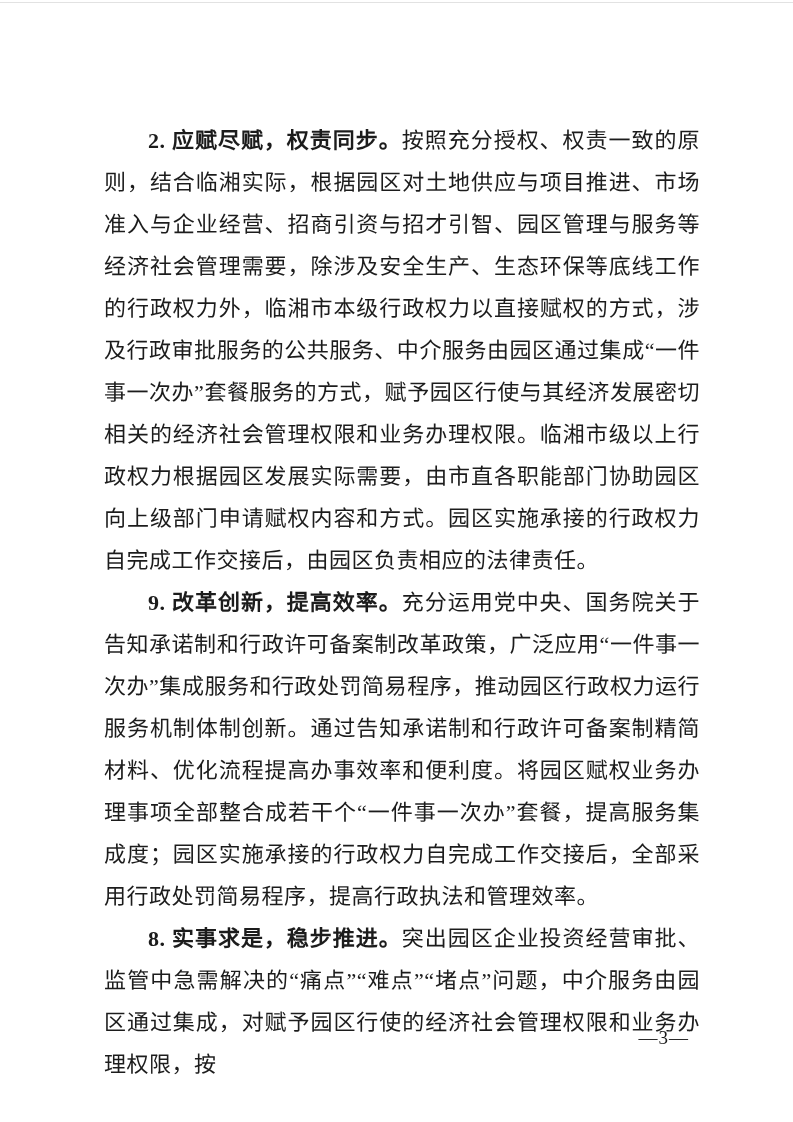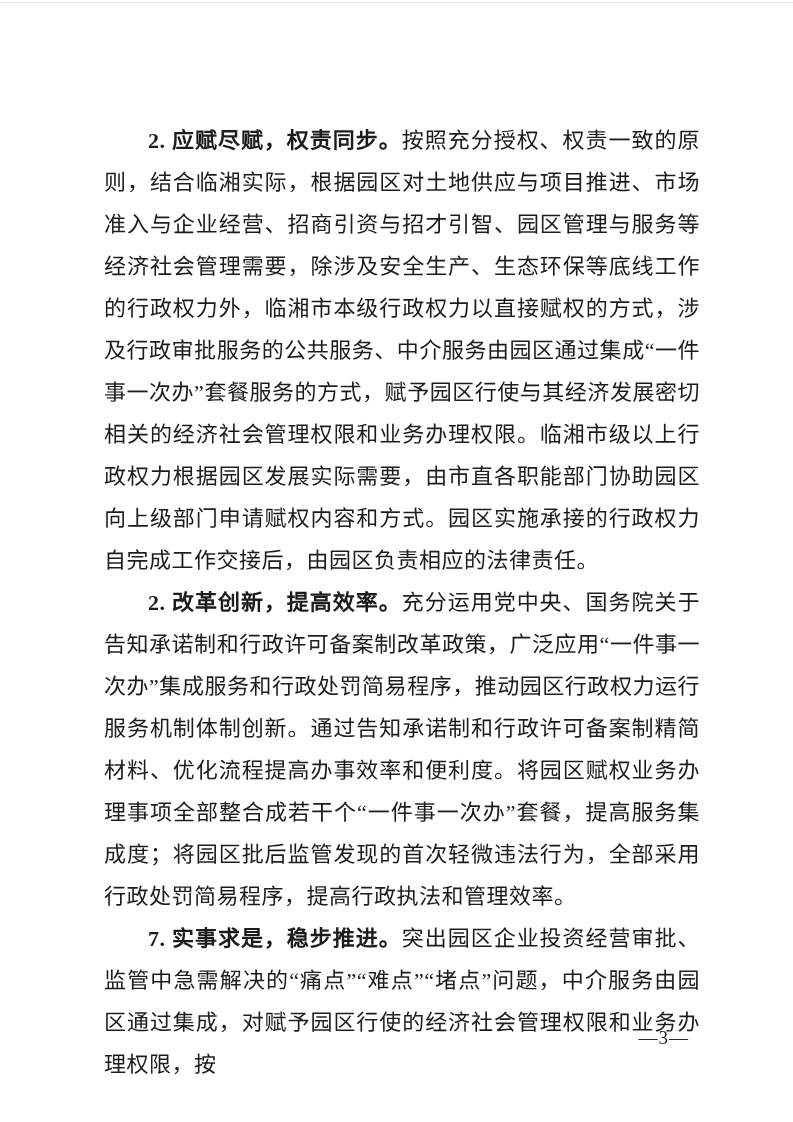--- a/index.html
+++ b/index.html
@@ -57,19 +57,19 @@
 </style>
 </head>
 <body>
 
 <div class="page">
   <div class="scan-line"></div>
 
   <div class="content">
     <p class="para"><strong class="para-heading">2. 应赋尽赋，权责同步。</strong><span class="para-body">按照充分授权、权责一致的原则，结合临湘实际，根据园区对土地供应与项目推进、市场准入与企业经营、招商引资与招才引智、园区管理与服务等经济社会管理需要，除涉及安全生产、生态环保等底线工作的行政权力外，临湘市本级行政权力以直接赋权的方式，涉及行政审批服务的公共服务、中介服务由园区通过集成“一件事一次办”套餐服务的方式，赋予园区行使与其经济发展密切相关的经济社会管理权限和业务办理权限。临湘市级以上行政权力根据园区发展实际需要，由市直各职能部门协助园区向上级部门申请赋权内容和方式。园区实施承接的行政权力自完成工作交接后，由园区负责相应的法律责任。</span></p>
 
-    <p class="para"><strong class="para-heading">2. 改革创新，提高效率。</strong><span class="para-body">充分运用党中央、国务院关于告知承诺制和行政许可备案制改革政策，广泛应用“一件事一次办”集成服务和行政处罚简易程序，推动园区行政权力运行服务机制体制创新。通过告知承诺制和行政许可备案制精简材料、优化流程提高办事效率和便利度。将园区赋权业务办理事项全部整合成若干个“一件事一次办”套餐，提高服务集成度；将园区批后监管发现的首次轻微违法行为，全部采用行政处罚简易程序，提高行政执法和管理效率。</span></p>
+    <p class="para"><strong class="para-heading">9. 改革创新，提高效率。</strong><span class="para-body">充分运用党中央、国务院关于告知承诺制和行政许可备案制改革政策，广泛应用“一件事一次办”集成服务和行政处罚简易程序，推动园区行政权力运行服务机制体制创新。通过告知承诺制和行政许可备案制精简材料、优化流程提高办事效率和便利度。将园区赋权业务办理事项全部整合成若干个“一件事一次办”套餐，提高服务集成度；园区实施承接的行政权力自完成工作交接后，全部采用行政处罚简易程序，提高行政执法和管理效率。</span></p>
 
-    <p class="para"><strong class="para-heading">7. 实事求是，稳步推进。</strong><span class="para-body">突出园区企业投资经营审批、监管中急需解决的“痛点”“难点”“堵点”问题，中介服务由园区通过集成，对赋予园区行使的经济社会管理权限和业务办理权限，按</span></p>
+    <p class="para"><strong class="para-heading">8. 实事求是，稳步推进。</strong><span class="para-body">突出园区企业投资经营审批、监管中急需解决的“痛点”“难点”“堵点”问题，中介服务由园区通过集成，对赋予园区行使的经济社会管理权限和业务办理权限，按</span></p>
   </div>
 
   <div class="footer">—3—</div>
 </div>
 
 </body></html>

